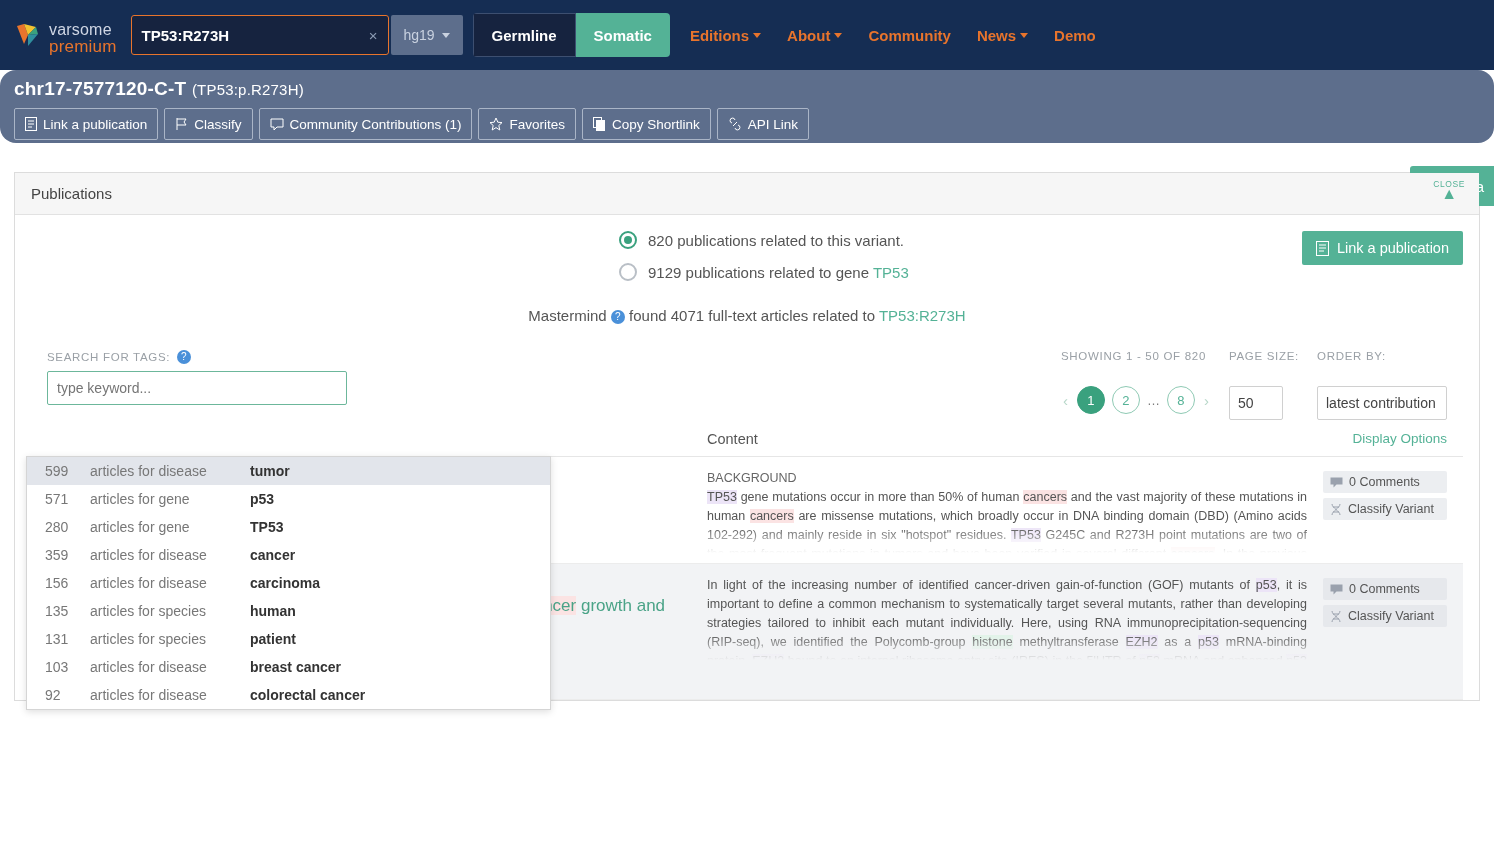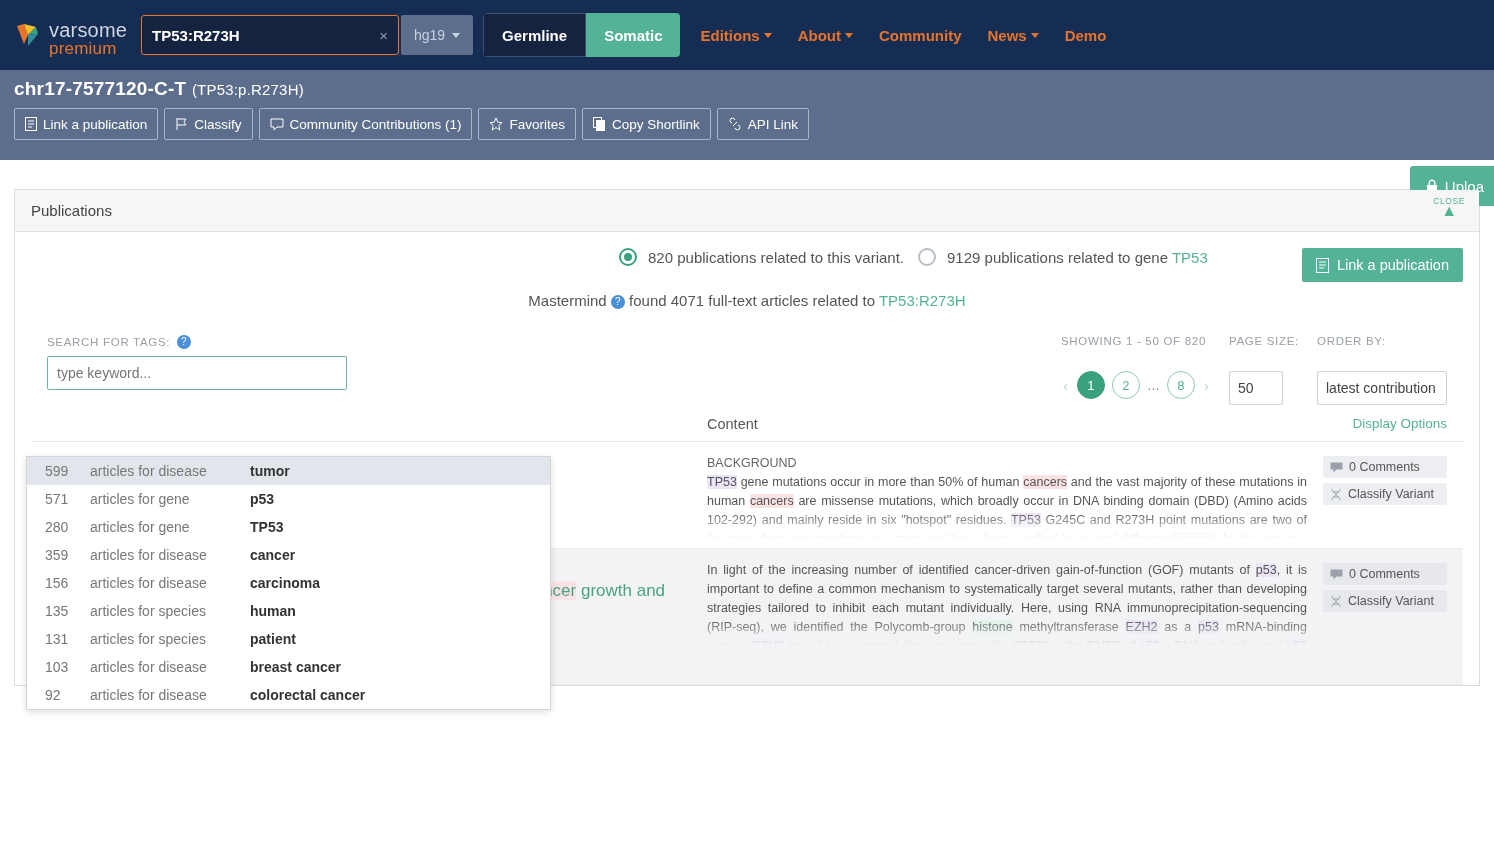--- a/index.html
+++ b/index.html
@@ -13,21 +13,21 @@
   }
 
   
   .topnav{
     height:70px; background:#152d53; display:flex; align-items:center;
     padding:0 14px; gap:0;
   }
   .logo{ display:flex; align-items:center; gap:7px; margin-right:14px;}
   .logo-mark{ width:28px; height:26px; position:relative; }
   .logo-text{ line-height:1.0; }
-  .logo-text .l1{ color:#cfd6e4; font-size:20px; letter-spacing:.2px;margin-top:7px;}
+  .logo-text .l1{ color:#cfd6e4; font-size:16px; letter-spacing:.2px;margin-top:7px;}
   .logo-text .l2{ color:#e8742c; font-size:17px; letter-spacing:.2px;}
 
   .searchbox{
     width:258px; height:40px; background:#16233f; border:1px solid #e8742c;
     border-radius:3px; display:flex; align-items:center; padding:0 10px;
   }
   .searchbox .val{ color:#fff; font-weight:bold; font-size:15px; flex:1; }
   .searchbox .clr{ color:#8c9cb5; font-size:15px; cursor:pointer;}
 
   .genome{
@@ -40,21 +40,21 @@
   .gs-group{ display:flex; margin-left:10px; border-radius:4px; overflow:hidden; }
   .gs-btn{ height:44px; padding:0 18px; display:flex; align-items:center; font-weight:bold;
            font-size:15px; cursor:pointer;}
   .gs-germ{ background:#16233f; color:#fff; border:1px solid #3d4f70;}
   .gs-som{ background:#54b296; color:#fff; }
 
   .navlinks{ display:flex; align-items:center; margin-left:20px; gap:26px; }
   .navlink{ color:#e8742c; font-weight:bold; font-size:15px; cursor:pointer; display:flex; align-items:center; gap:4px;}
 
   
-  .subhead{ background:#5d6e8c; padding:8px 30px 10px 14px; position:relative; height:90px;}
+  .subhead{ background:#5d6e8c; padding:8px 30px 10px 14px; position:relative; height:73px;border-radius:16px;}
   .vtitle{ color:#fff; font-size:19px; font-weight:bold; letter-spacing:.2px; margin-bottom:8px;}
   .vtitle .sub{ font-weight:normal; font-size:15px;}
   .btnrow{ display:flex; gap:6px; }
   .obtn{
     border:1px solid #aab5c7; color:#fff; background:transparent; height:32px;
     display:flex; align-items:center; gap:6px; padding:0 10px; font-size:13.5px;
     border-radius:2px; cursor:pointer; white-space:nowrap;
   }
   .upload{
     position:absolute; right:-6px; top:96px; background:#54b296; color:#fff;
@@ -69,21 +69,21 @@
     background:#f6f6f6; border-bottom:1px solid #e2e2e2; height:42px;
     display:flex; align-items:center; padding:0 16px; position:relative;
   }
   .panel-title{ font-size:15px; color:#444; }
   .closebtn{ position:absolute; right:14px; top:6px; text-align:center; cursor:pointer;}
   .closebtn .ctxt{ font-size:8.5px; color:#54b296; letter-spacing:.6px;}
   .chev{ color:#54b296; font-size:16px; line-height:10px; font-weight:bold;}
 
   .panel-body{ padding:16px 16px 0 16px; position:relative; }
 
-  .radios{ display:flex; flex-direction:row; align-items:flex-start; gap:14px; margin-left:588px; }
+  .radios{ display:flex; flex-direction:column; align-items:flex-start; gap:14px; margin-left:588px; }
   .radio-row{ display:flex; align-items:center; gap:11px; cursor:pointer; }
   .rdot{ width:18px; height:18px; border-radius:50%; border:2px solid #b9bfc6; background:#fff; position:relative;}
   .rdot.on{ border-color:#3aa17e;}
   .rdot.on:after{ content:""; position:absolute; left:3px; top:3px; width:8px;height:8px;border-radius:50%;background:#3aa17e;}
   .rlabel{ font-size:15px; color:#555;}
   .teal{ color:#54b296;}
 
   .mastermind{ text-align:center; font-size:15px; color:#555; margin-top:26px;}
   .qmark{ display:inline-block; width:14px;height:14px;border-radius:50%;background:#4a90d9;color:#fff;
           font-size:10px; line-height:14px; text-align:center; vertical-align:1px;}

